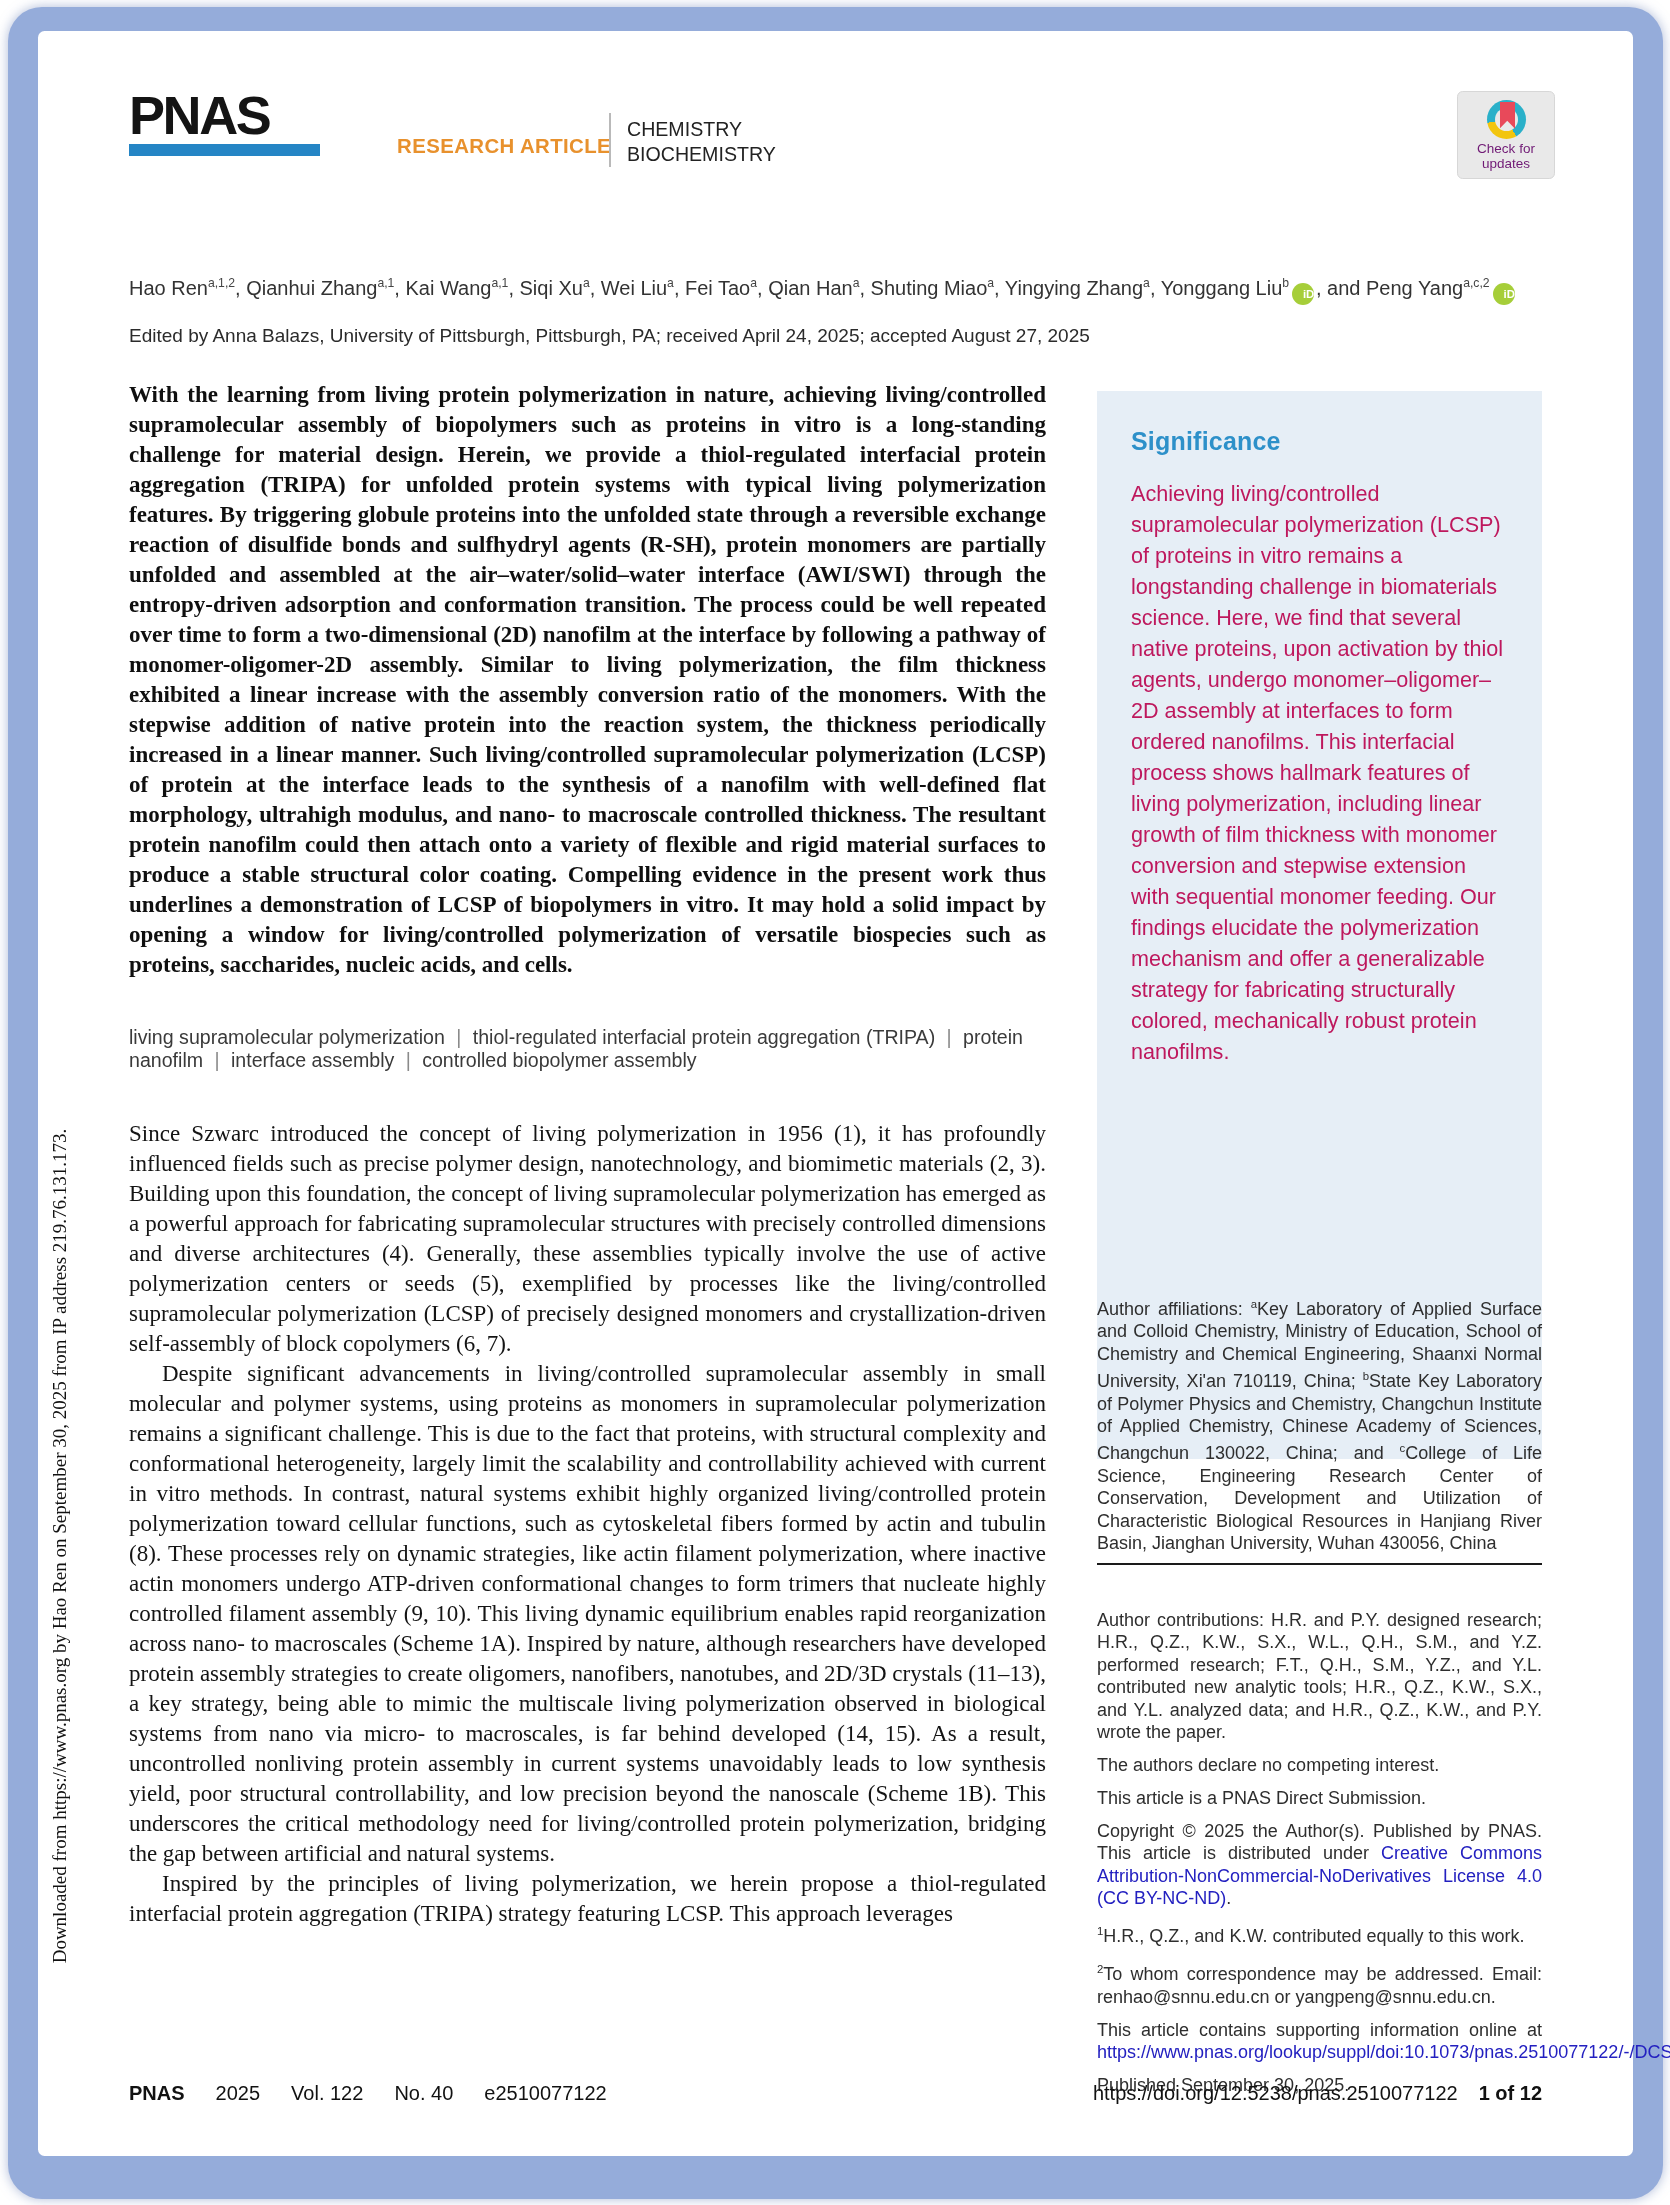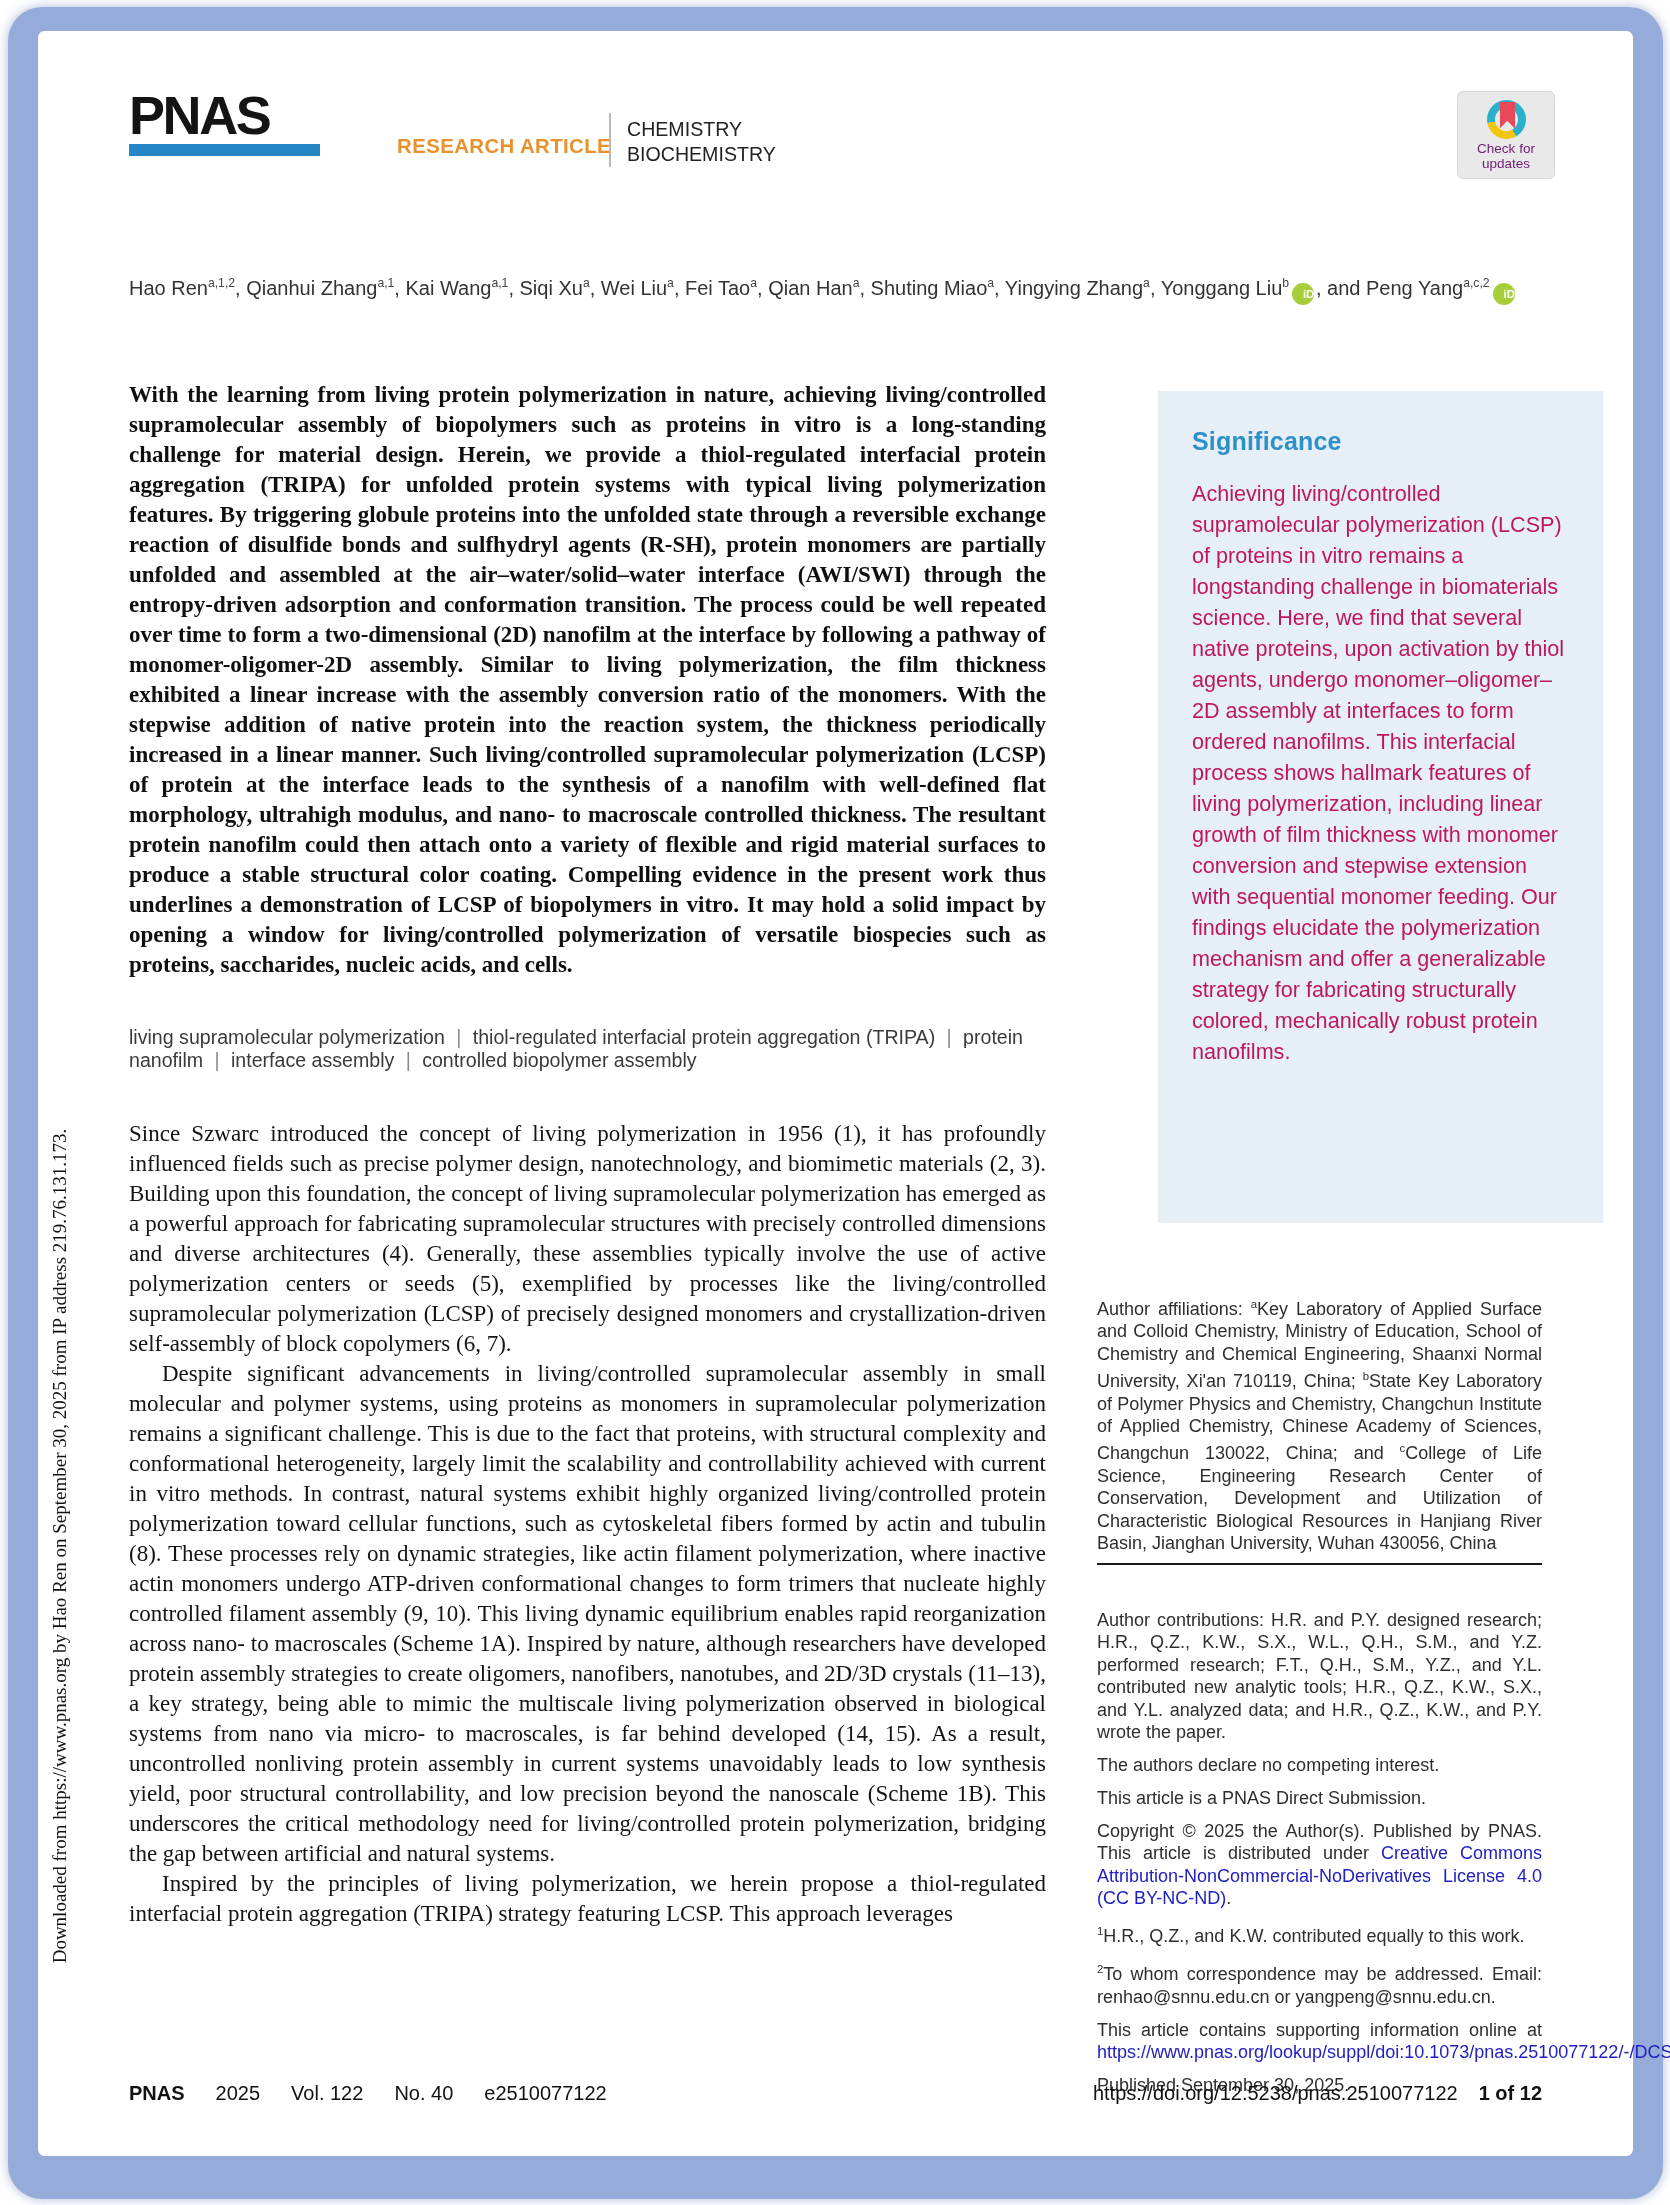--- a/index.html
+++ b/index.html
@@ -39,21 +39,21 @@
   .abstract{position:absolute;left:129px;top:380px;width:917px;font-family:"Liberation Serif",serif;
             font-weight:700;font-size:23px;line-height:30px;text-align:justify;color:#0f0f0f;hyphens:auto;}
   .keywords{position:absolute;left:129px;top:1026px;width:917px;font-size:19.6px;line-height:23px;color:#3a3a3a;}
   .kw-sep{color:#8a8a8a;margin:0 11.4px;}
   .body-col{position:absolute;left:129px;top:1119px;width:917px;font-family:"Liberation Serif",serif;
             font-size:23px;line-height:30px;text-align:justify;color:#141414;hyphens:auto;}
   .body-col p{margin:0;}
   .body-col p.indent{text-indent:33px;}
 
   
-  .sig-box{position:absolute;left:1158px;top:391px;width:445px;height:832px;background:#e6eef6;
+  .sig-box{position:absolute;left:1097px;top:391px;width:445px;height:1068px;background:#e6eef6;
            box-sizing:border-box;padding:36px 34px 11px;}
   .sig-head{font-size:25px;font-weight:700;color:#2d90c9;letter-spacing:0.2px;}
   .sig-text{margin-top:22px;font-size:21.6px;line-height:31px;color:#be185d;}
 
   .rcol{position:absolute;left:1097px;width:445px;font-size:18px;line-height:22.4px;color:#2e2e2e;text-align:justify;}
   .rcol p{margin:0 0 10.6px;}
   .rcol sup{font-size:11.4px;}
   .affil{top:1293px;}
   .rule{position:absolute;left:1097px;top:1563px;width:445px;height:1.6px;background:#1a1a1a;}
   .notes{top:1609px;}
@@ -89,20 +89,21 @@
 
   <div class="check-badge">
     <div class="cu-ring">
       <div class="cu-ring-hole"></div>
       <div class="cu-bookmark"></div>
     </div>
     <div class="cu-label">Check for updates</div>
   </div>
 
   <div class="byline"><span>Hao Ren</span><sup>a,1,2</sup>, <span>Qianhui Zhang</span><sup>a,1</sup>, <span>Kai Wang</span><sup>a,1</sup>, <span>Siqi Xu</span><sup>a</sup>, <span>Wei Liu</span><sup>a</sup>, <span>Fei Tao</span><sup>a</sup>, <span>Qian Han</span><sup>a</sup>, <span>Shuting Miao</span><sup>a</sup>, <span>Yingying Zhang</span><sup>a</sup>, <span>Yonggang Liu</span><sup>b</sup><span class="orcid">iD</span>, and <span>Peng Yang</span><sup>a,c,2</sup><span class="orcid">iD</span></div>
+  <div class="edited">Edited by Anna Balazs, University of Pittsburgh, Pittsburgh, PA; received April 24, 2025; accepted August 27, 2025</div>
 
   <div class="abstract">With the learning from living protein polymerization in nature, achieving living/controlled supramolecular assembly of biopolymers such as proteins in vitro is a long-standing challenge for material design. Herein, we provide a thiol-regulated interfacial protein aggregation (TRIPA) for unfolded protein systems with typical living polymerization features. By triggering globule proteins into the unfolded state through a reversible exchange reaction of disulfide bonds and sulfhydryl agents (R-SH), protein monomers are partially unfolded and assembled at the air–water/solid–water interface (AWI/SWI) through the entropy-driven adsorption and conformation transition. The process could be well repeated over time to form a two-dimensional (2D) nanofilm at the interface by following a pathway of monomer-oligomer-2D assembly. Similar to living polymerization, the film thickness exhibited a linear increase with the assembly conversion ratio of the monomers. With the stepwise addition of native protein into the reaction system, the thickness periodically increased in a linear manner. Such living/controlled supramolecular polymerization (LCSP) of protein at the interface leads to the synthesis of a nanofilm with well-defined flat morphology, ultrahigh modulus, and nano- to macroscale controlled thickness. The resultant protein nanofilm could then attach onto a variety of flexible and rigid material surfaces to produce a stable structural color coating. Compelling evidence in the present work thus underlines a demonstration of LCSP of biopolymers in vitro. It may hold a solid impact by opening a window for living/controlled polymerization of versatile biospecies such as proteins, saccharides, nucleic acids, and cells.</div>
   <div class="keywords"><span>living supramolecular polymerization</span><span class="kw-sep">|</span><span>thiol-regulated interfacial protein aggregation (TRIPA)</span><span class="kw-sep">|</span><span>protein nanofilm</span><span class="kw-sep">|</span><span>interface assembly</span><span class="kw-sep">|</span><span>controlled biopolymer assembly</span></div>
   <div class="body-col">
     <p>Since Szwarc introduced the concept of living polymerization in 1956 (1), it has profoundly influenced fields such as precise polymer design, nanotechnology, and biomimetic materials (2, 3). Building upon this foundation, the concept of living supramolecular polymerization has emerged as a powerful approach for fabricating supramolecular structures with precisely controlled dimensions and diverse architectures (4). Generally, these assemblies typically involve the use of active polymerization centers or seeds (5), exemplified by processes like the living/controlled supramolecular polymerization (LCSP) of precisely designed monomers and crystallization-driven self-assembly of block copolymers (6, 7).</p>
     <p class="indent">Despite significant advancements in living/controlled supramolecular assembly in small molecular and polymer systems, using proteins as monomers in supramolecular polymerization remains a significant challenge. This is due to the fact that proteins, with structural complexity and conformational heterogeneity, largely limit the scalability and controllability achieved with current in vitro methods. In contrast, natural systems exhibit highly organized living/controlled protein polymerization toward cellular functions, such as cytoskeletal fibers formed by actin and tubulin (8). These processes rely on dynamic strategies, like actin filament polymerization, where inactive actin monomers undergo ATP-driven conformational changes to form trimers that nucleate highly controlled filament assembly (9, 10). This living dynamic equilibrium enables rapid reorganization across nano- to macroscales (Scheme 1A). Inspired by nature, although researchers have developed protein assembly strategies to create oligomers, nanofibers, nanotubes, and 2D/3D crystals (11–13), a key strategy, being able to mimic the multiscale living polymerization observed in biological systems from nano via micro- to macroscales, is far behind developed (14, 15). As a result, uncontrolled nonliving protein assembly in current systems unavoidably leads to low synthesis yield, poor structural controllability, and low precision beyond the nanoscale (Scheme 1B). This underscores the critical methodology need for living/controlled protein polymerization, bridging the gap between artificial and natural systems.</p>
     <p class="indent">Inspired by the principles of living polymerization, we herein propose a thiol-regulated interfacial protein aggregation (TRIPA) strategy featuring LCSP. This approach leverages</p>
   </div>
 
   <div class="sig-box">

